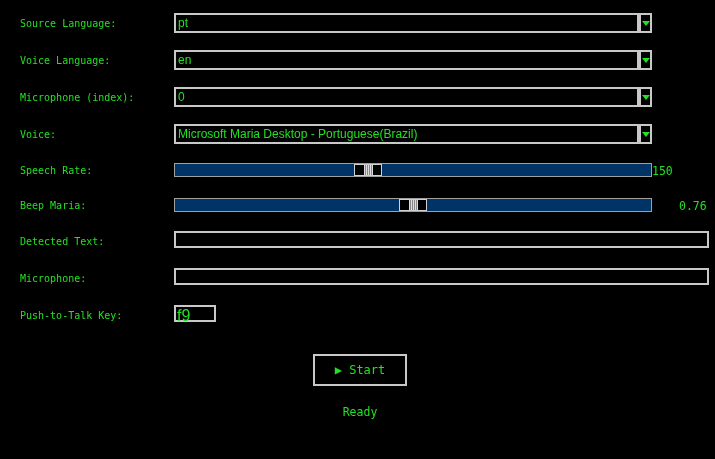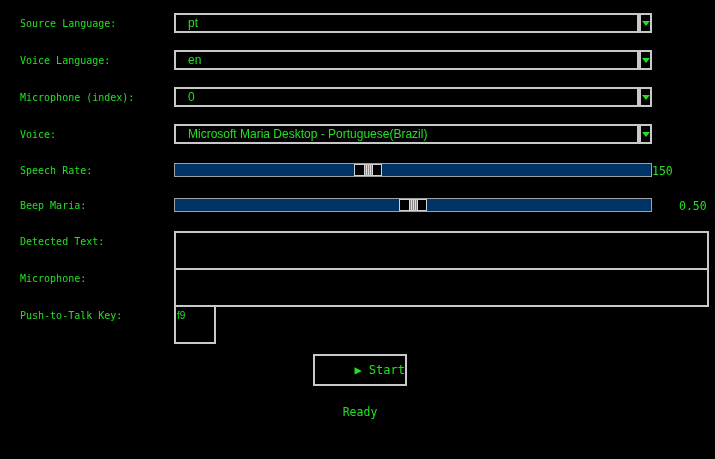--- a/index.html
+++ b/index.html
@@ -2,38 +2,38 @@
 <html><head>
 <meta charset="utf-8">
 <style>
   html, body { margin:0; padding:0; }
   body { width:715px; height:459px; background:#000; position:relative; overflow:hidden;
          font-family:"DejaVu Sans Mono","Liberation Mono",monospace; }
   .lbl { position:absolute; left:20px; color:#22e022; font-size:10px; line-height:14px; }
   .combo { position:absolute; left:174px; width:478px; height:20px; box-sizing:border-box; }
   .combo .field { position:absolute; left:0; top:0; width:465px; height:20px; box-sizing:border-box;
          border:2px solid #c8c8c8; background:#000; color:#22e022;
-         font-family:"Liberation Sans",sans-serif; font-size:12px; line-height:16px; padding-left:12px; }
+         font-family:"Liberation Sans",sans-serif; font-size:12px; line-height:16px; padding-left:2px; }
   .combo .arrow { position:absolute; left:465px; top:0; width:13px; height:20px; box-sizing:border-box;
          border:2px solid #c8c8c8; background:#000; }
   .combo .arrow::after { content:""; position:absolute; left:1px; top:6px; width:0; height:0;
          border-left:4px solid transparent; border-right:4px solid transparent; border-top:5px solid #22e022; }
   .slider { position:absolute; left:174px; width:478px; height:14px; box-sizing:border-box;
          border:1px solid #a0a0a0; background:#003366; }
   .thumb { position:absolute; top:0; width:28px; height:12px; box-sizing:border-box;
          border:1px solid #d0d0d0; background:#000; }
   .thumb .grip { position:absolute; left:9px; top:0; width:9px; height:10px;
          background:repeating-linear-gradient(90deg,#ddd 0 1px,#888 1px 2px); }
   .val { position:absolute; color:#22e022; font-size:11.5px; }
-  .entry { position:absolute; left:174px; height:39px; box-sizing:border-box;
+  .entry { position:absolute; left:174px; height:17px; box-sizing:border-box;
          border:2px solid #c8c8c8; background:#000; color:#22e022;
-         font-family:"Liberation Sans",sans-serif; font-size:10px; line-height:17px; padding-left:1px; }
+         font-family:"Liberation Sans",sans-serif; font-size:16px; line-height:17px; padding-left:1px; }
   .btn { position:absolute; left:313px; top:354px; width:94px; height:32px; box-sizing:border-box;
          border:2px solid #c8c8c8; background:#000; color:#22e022; font-size:12px;
-         text-align:right; line-height:28px; }
+         text-align:center; line-height:28px; }
   .status { position:absolute; left:0; width:720px; top:405px; text-align:center; color:#22e022; font-size:11.5px; }
 </style>
 </head>
 <body>
 
 <div class="lbl" style="top:17px">Source Language:</div>
 <div class="combo" style="top:13px">
   <div class="field">pt</div>
   <div class="arrow"></div>
 </div>
@@ -63,21 +63,21 @@
     </div>
 </div>
 <div class="val" style="left:652px;top:164px">150</div>
 
 <div class="lbl" style="top:199px">Beep Maria:</div>
 <div class="slider" style="top:198px">
   <div class="thumb" style="left:224px">
       <div class="grip"></div>
     </div>
 </div>
-<div class="val" style="left:679px;top:199px">0.50</div>
+<div class="val" style="left:679px;top:199px">0.76</div>
 
 <div class="lbl" style="top:235px">Detected Text:</div>
 <div class="entry" style="top:231px;width:535px"></div>
 
 <div class="lbl" style="top:272px">Microphone:</div>
 <div class="entry" style="top:268px;width:535px"></div>
 
 <div class="lbl" style="top:309px">Push-to-Talk Key:</div>
 <div class="entry" style="top:305px;width:42px">f9</div>
 

